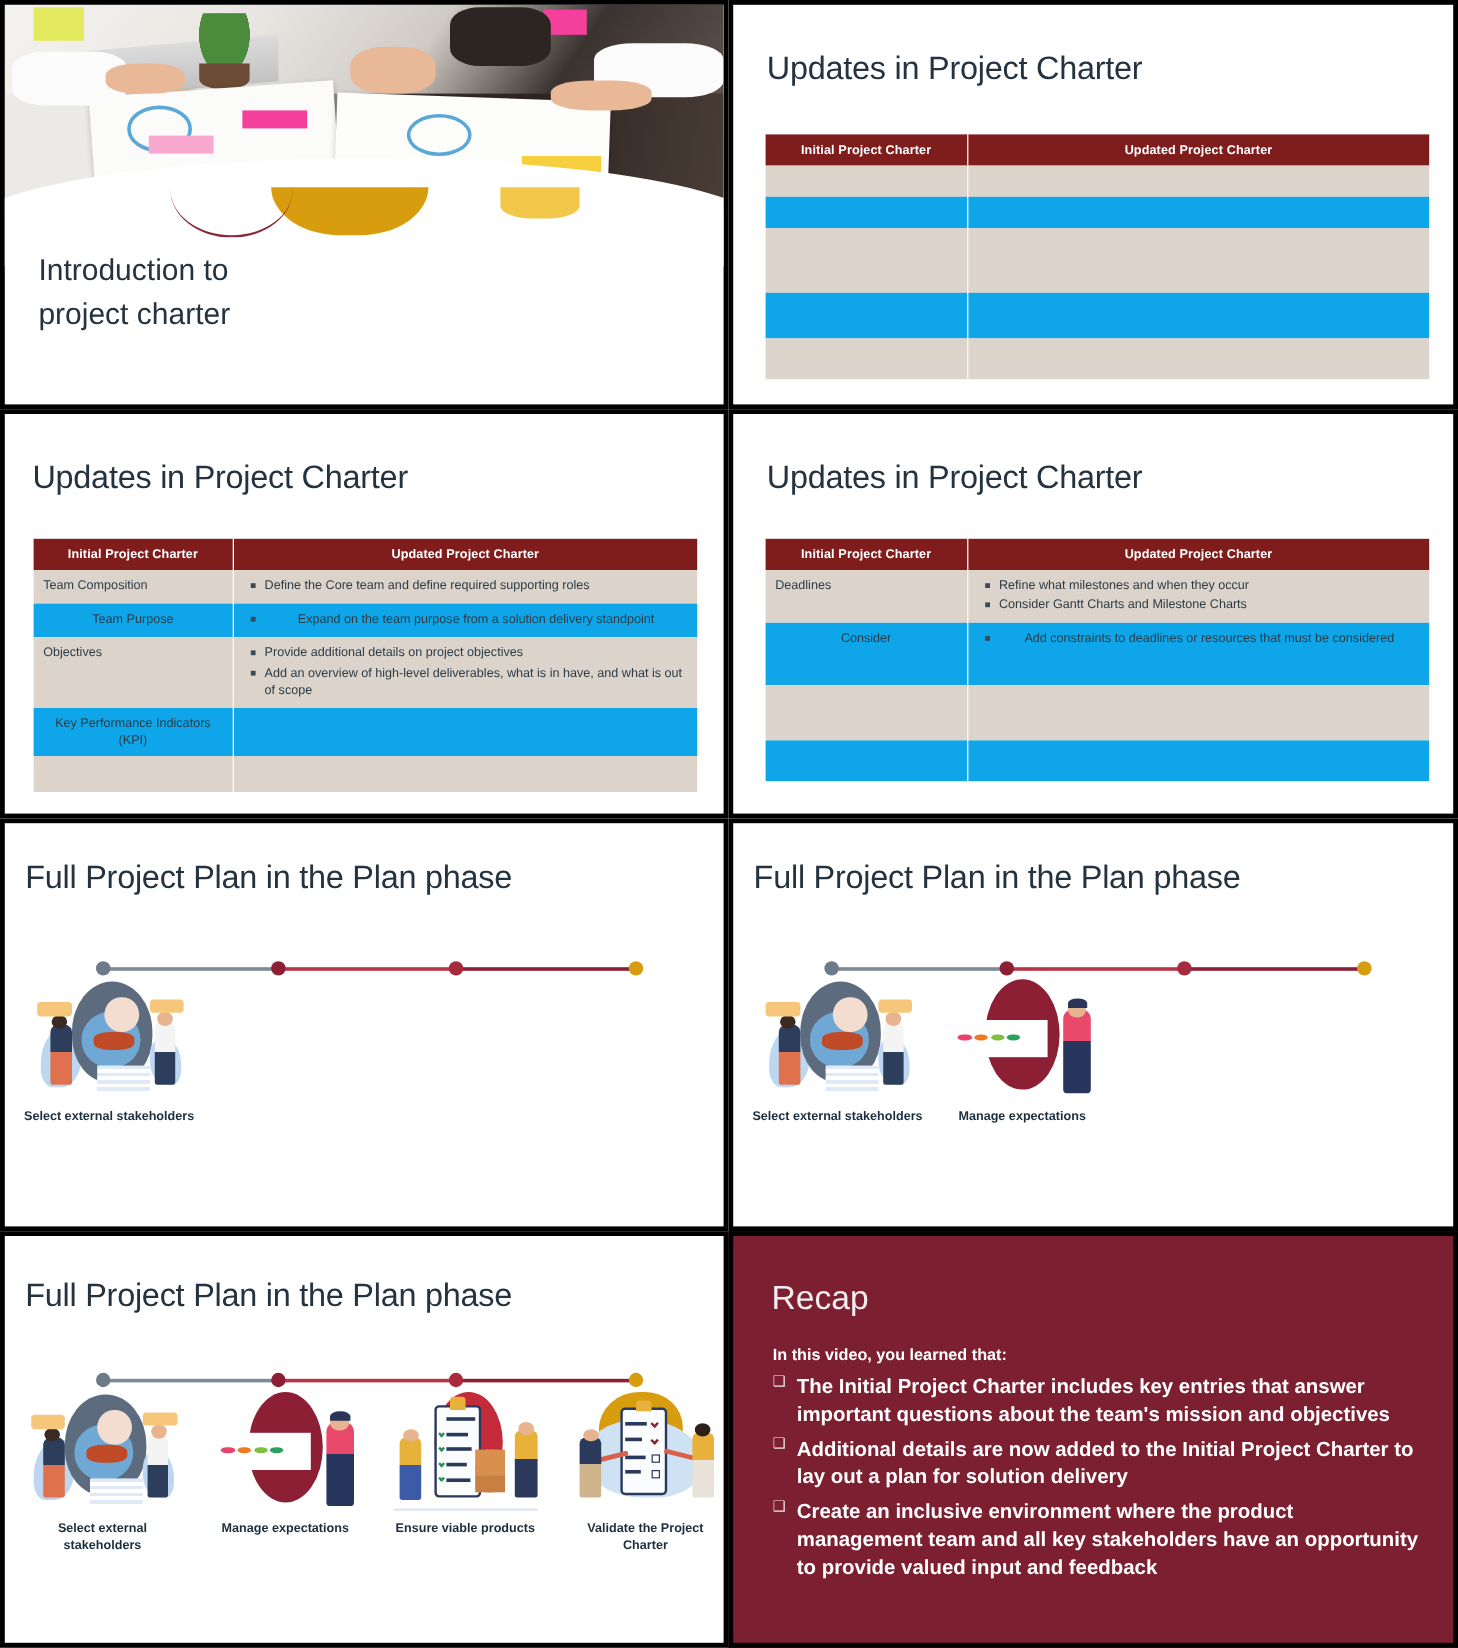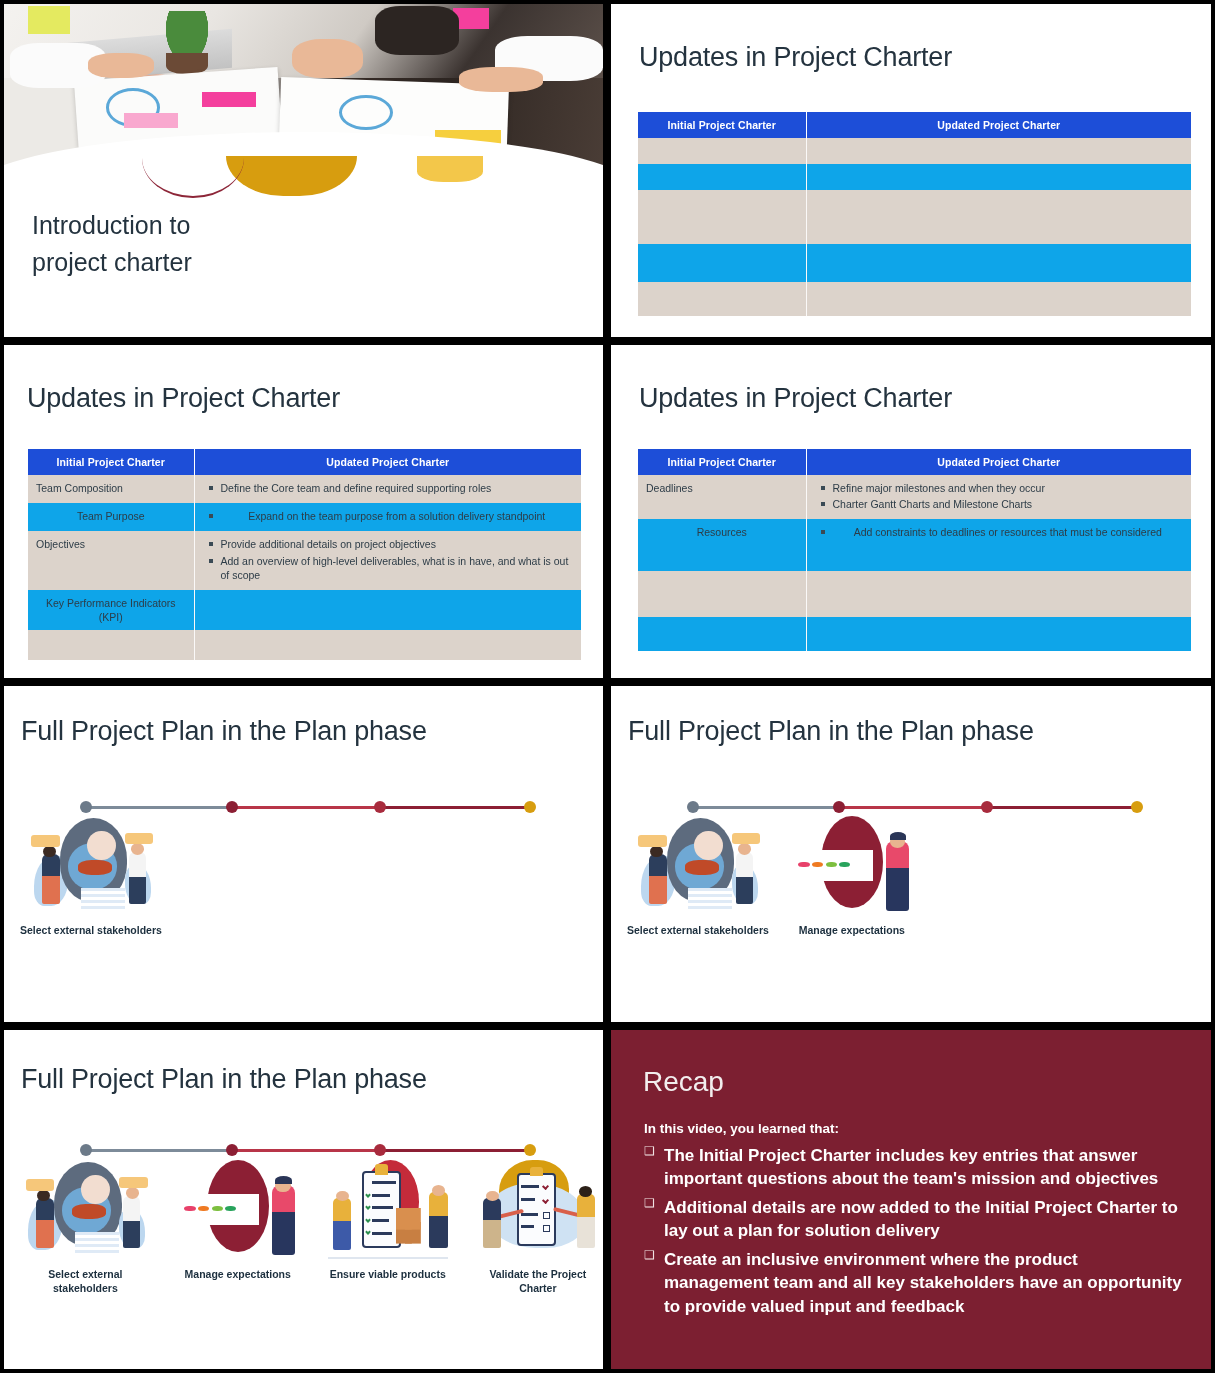--- a/index.html
+++ b/index.html
@@ -86,21 +86,21 @@
     font-size:25px; line-height:37px; color:#24333f; font-weight:400;
   }
 
   
   .tbl-title { position:absolute; }
   .uc-table {
     position:absolute; border-collapse:collapse; table-layout:fixed;
     font-size:11px;
   }
   .uc-table th {
-    background:#1d4ed8; color:#fff; font-size:10.5px; font-weight:bold;
+    background:#7f1d1d; color:#fff; font-size:10.5px; font-weight:bold;
     padding:7px 4px; text-align:center; border-right:1px solid #fff;
     letter-spacing:.1px;
   }
   .uc-table th:last-child { border-right:none; }
   .uc-table td {
     vertical-align:top; padding:6px 8px; color:#2d3c47; font-size:10.5px;
     border-right:1px solid #fbf9f8; line-height:1.35;
   }
   .uc-table td:last-child { border-right:none; }
   .uc-table tr.r-odd td { background:#dcd3cb; }
@@ -383,27 +383,27 @@
         <tr>
           <th>Initial Project Charter</th>
           <th>Updated Project Charter</th>
         </tr>
       </thead>
       <tbody>
         <tr class="r-odd">
           <td>Deadlines</td>
           <td>
             <ul>
-              <li>Refine major milestones and when they occur</li>
-              <li>Charter Gantt Charts and Milestone Charts</li>
+              <li>Refine what milestones and when they occur</li>
+              <li>Consider Gantt Charts and Milestone Charts</li>
             </ul>
           </td>
         </tr>
         <tr class="r-even">
-          <td style="height:52px">Resources</td>
+          <td style="height:52px">Consider</td>
           <td>
             <ul>
                 <li>Add constraints to deadlines or resources that must be considered</li>
               </ul>
           </td>
         </tr>
         <tr class="r-odd">
           <td style="height:46px"></td>
           <td></td>
         </tr>

